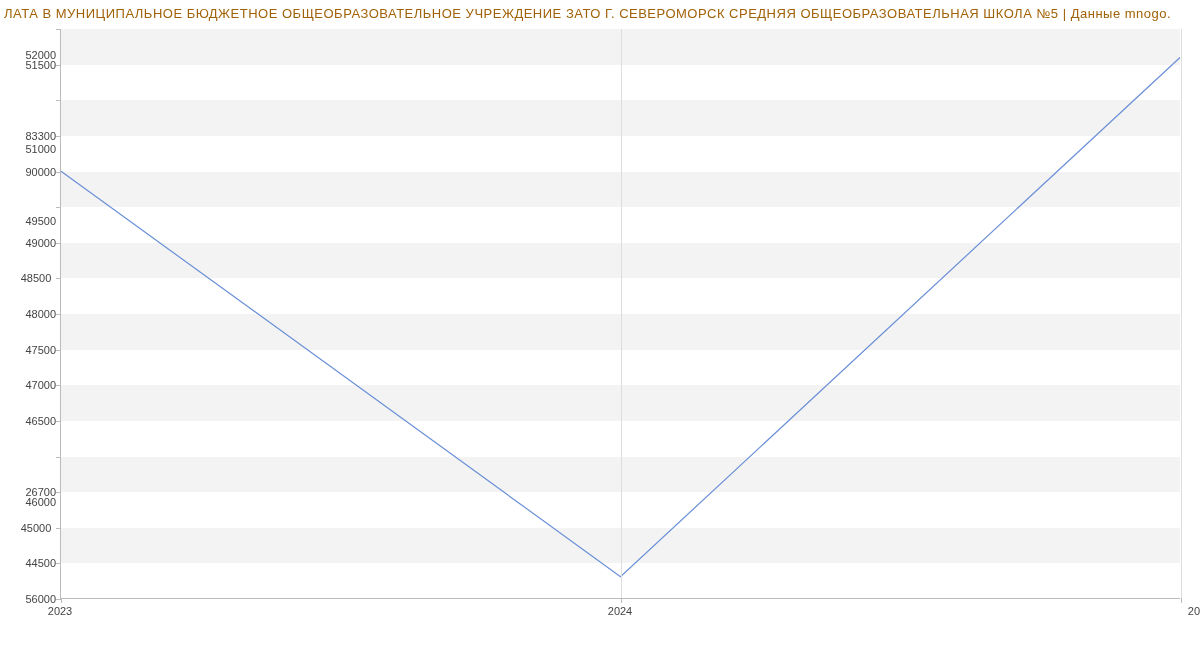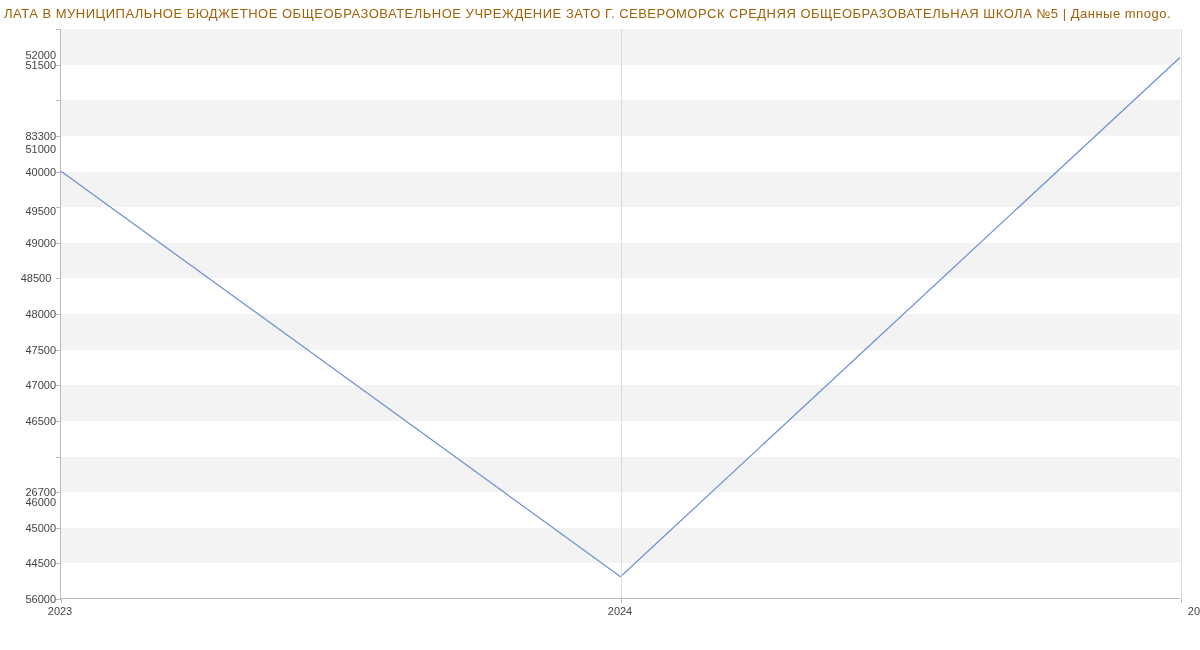--- a/index.html
+++ b/index.html
@@ -126,31 +126,31 @@
       <div class="tick-mark-y" style="top: 35.625px;"></div>
       <div class="tick-mark-y" style="top: 0px;"></div>
       <div class="tick-mark-x" style="left: 0px;"></div>
       <div class="grid-line-v" style="left: 560px;"></div>
       <div class="tick-mark-x" style="left: 560px;"></div>
       <div class="grid-line-v" style="left: 1120px;"></div>
       <div class="tick-mark-x" style="left: 1120px;"></div>
     </div>
 <div class="y-tick" style="top: 570px;">56000</div>
     <div class="y-tick" style="top: 534.375px;">44500</div>
-    <div class="y-tick" style="top: 498.75px;">45000</div>
+    <div class="y-tick" style="top: 498.75px; text-align: center;">45000</div>
     <div class="y-tick" style="top: 463.125px;">26700</div>
     <div class="y-tick" style="top: 427.5px; margin-top: 45px;">46000</div>
     <div class="y-tick" style="top: 391.875px;">46500</div>
     <div class="y-tick" style="top: 356.25px;">47000</div>
     <div class="y-tick" style="top: 320.625px;">47500</div>
     <div class="y-tick" style="top: 285px;">48000</div>
     <div class="y-tick" style="top: 249.375px; text-align: center;">48500</div>
     <div class="y-tick" style="top: 213.75px;">49000</div>
-    <div class="y-tick" style="top: 182px;">49500</div>
-    <div class="y-tick" style="top: 142.5px;">40000</div>
+    <div class="y-tick" style="top: 192px;">49500</div>
+    <div class="y-tick" style="top: 142.5px;">90000</div>
     <div class="y-tick" style="top: 106.875px;">83300</div>
     <div class="y-tick" style="top: 84px; margin-top: 36px;">51000</div>
     <div class="y-tick" style="top: 35.625px;">51500</div>
     <div class="y-tick" style="top: 0px; margin-top: 26px;">52000</div>
     <div class="x-tick" style="left: 50px;">2023</div>
     <div class="x-tick" style="left: 610px;">2024</div>
     <div class="x-tick" style="left: 1170px; margin-left: 20px;">2025</div>
   </div>
 
 </body></html>

